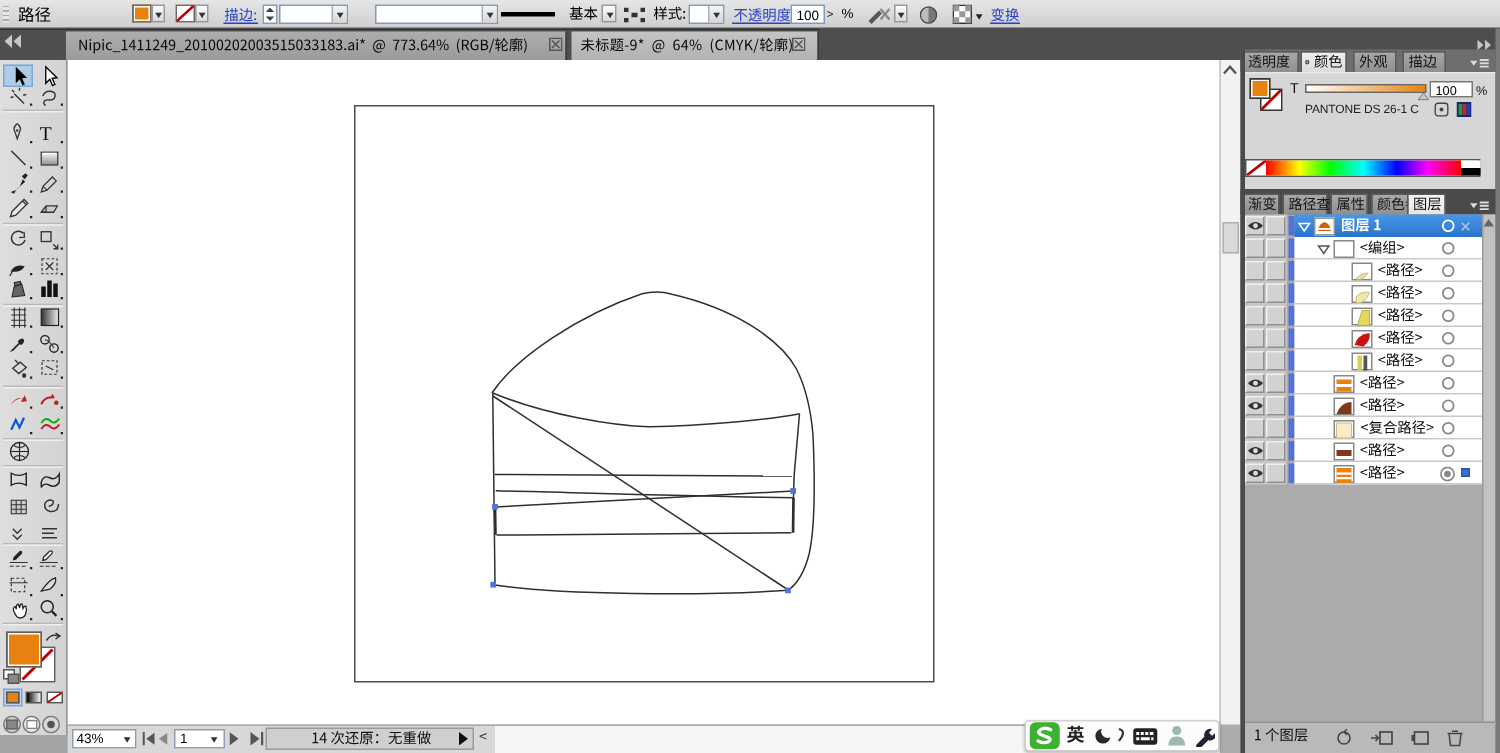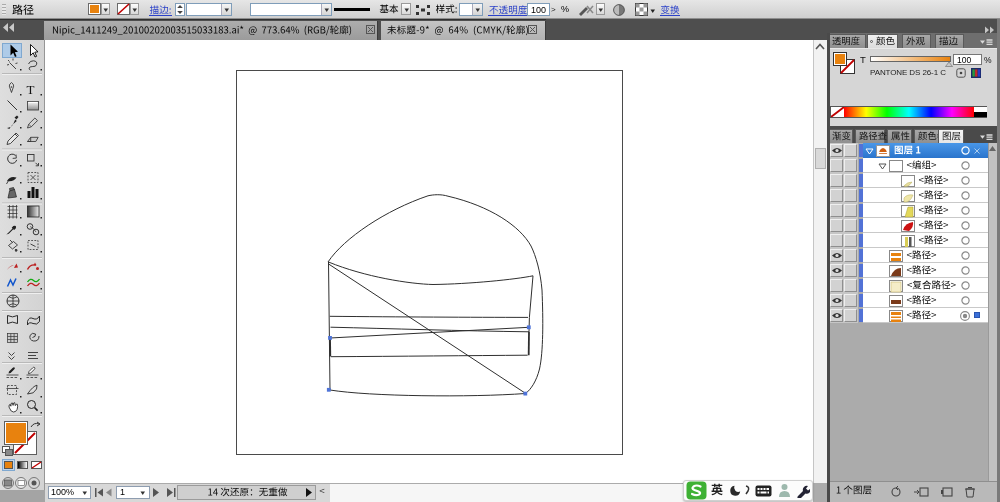--- a/index.html
+++ b/index.html
@@ -233,21 +233,21 @@
       <rect x="523.4" y="391.7" width="3.8" height="3.8"></rect>
 </g>
   </svg>
 <div style="position:absolute;left:813px;top:40px;width:14px;height:443px;background:#F2F2F2;border-left:1px solid #C5C5C5"></div>
 <svg class="ab" style="left:815px;top:43px" width="10" height="7">
     <path d="M1,6 L5,1.5 L9,6" fill="none" stroke="#555" stroke-width="1.6"></path>
   </svg>
 <div style="position:absolute;left:814.5px;top:148px;width:11px;height:21px;background:#D9D9D9;border:1px solid #B0B0B0"></div>
 <div style="position:absolute;left:45px;top:483px;width:768px;height:19px;background:#D8D8D8;border-top:1px solid #ABABAB"></div>
 <div style="position:absolute;left:48px;top:486px;width:43px;height:13px;background:#fff;border:1px solid #8E9DB0"></div>
-<div style="position:absolute;left:51px;top:487px;width:30px;height:11px;font-size:9px;line-height:11px;color:#000">100%</div>
+<div style="position:absolute;left:51px;top:487px;width:30px;height:11px;font-size:9px;line-height:11px;color:#000">43%</div>
 <svg class="ab" style="left:82px;top:491px" width="6" height="5">
     <path d="M0.5,0.5 L5,0.5 L2.75,4.1 Z" fill="#333"></path>
   </svg>
 <svg class="ab" style="left:95px;top:488px" width="19" height="9">
     <g fill="#555">
       <rect x="0" y="0" width="1.5" height="9"></rect>
       <path d="M2.5,4.5 L8,0.5 L8,8.5 Z"></path>
       <path d="M11,4.5 L16.5,0.5 L16.5,8.5 Z" fill="#888"></path>
     </g>
   </svg>

